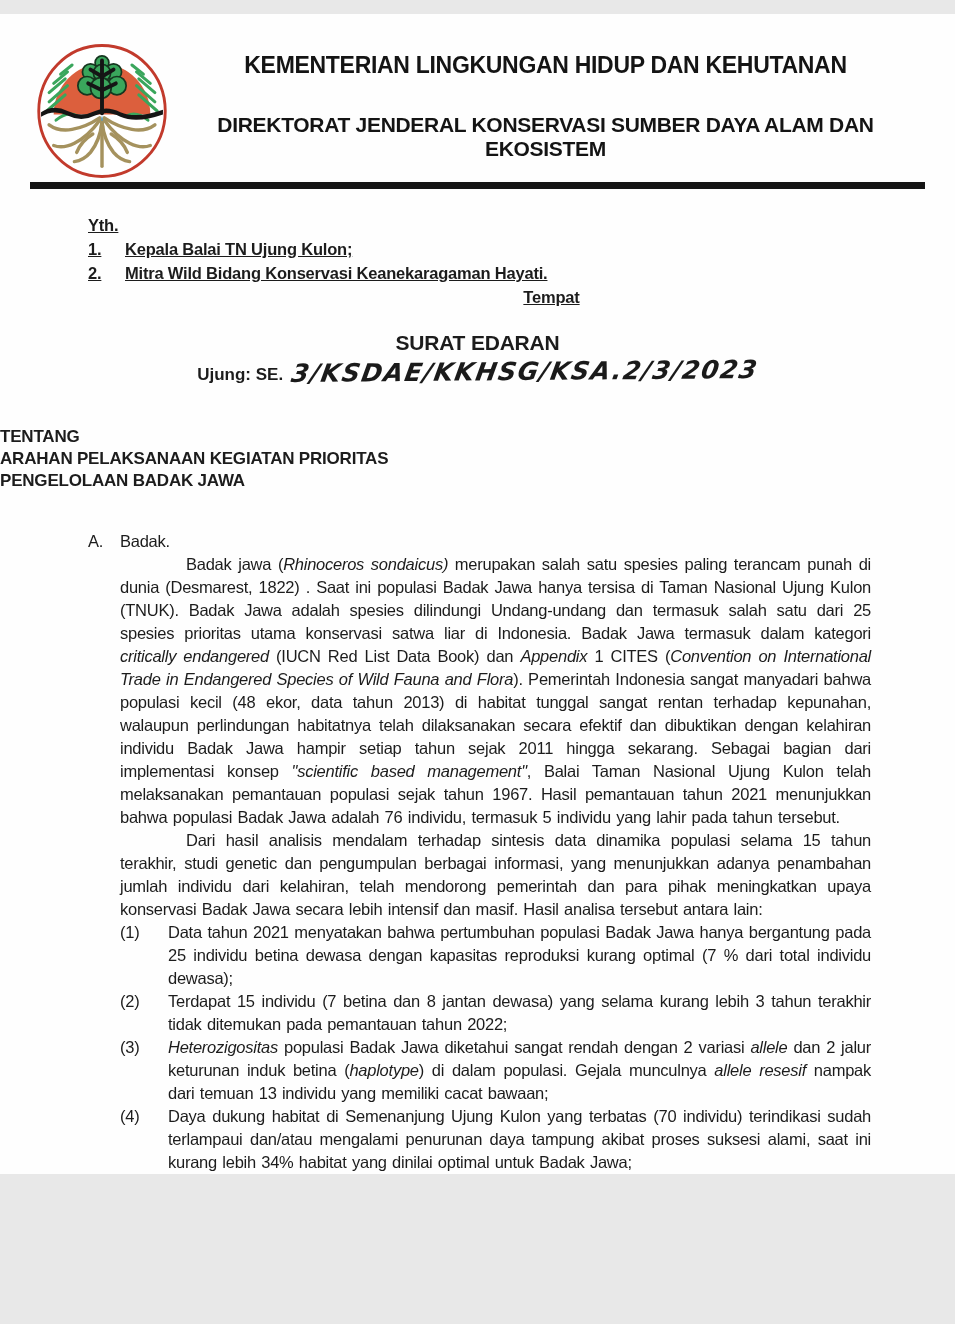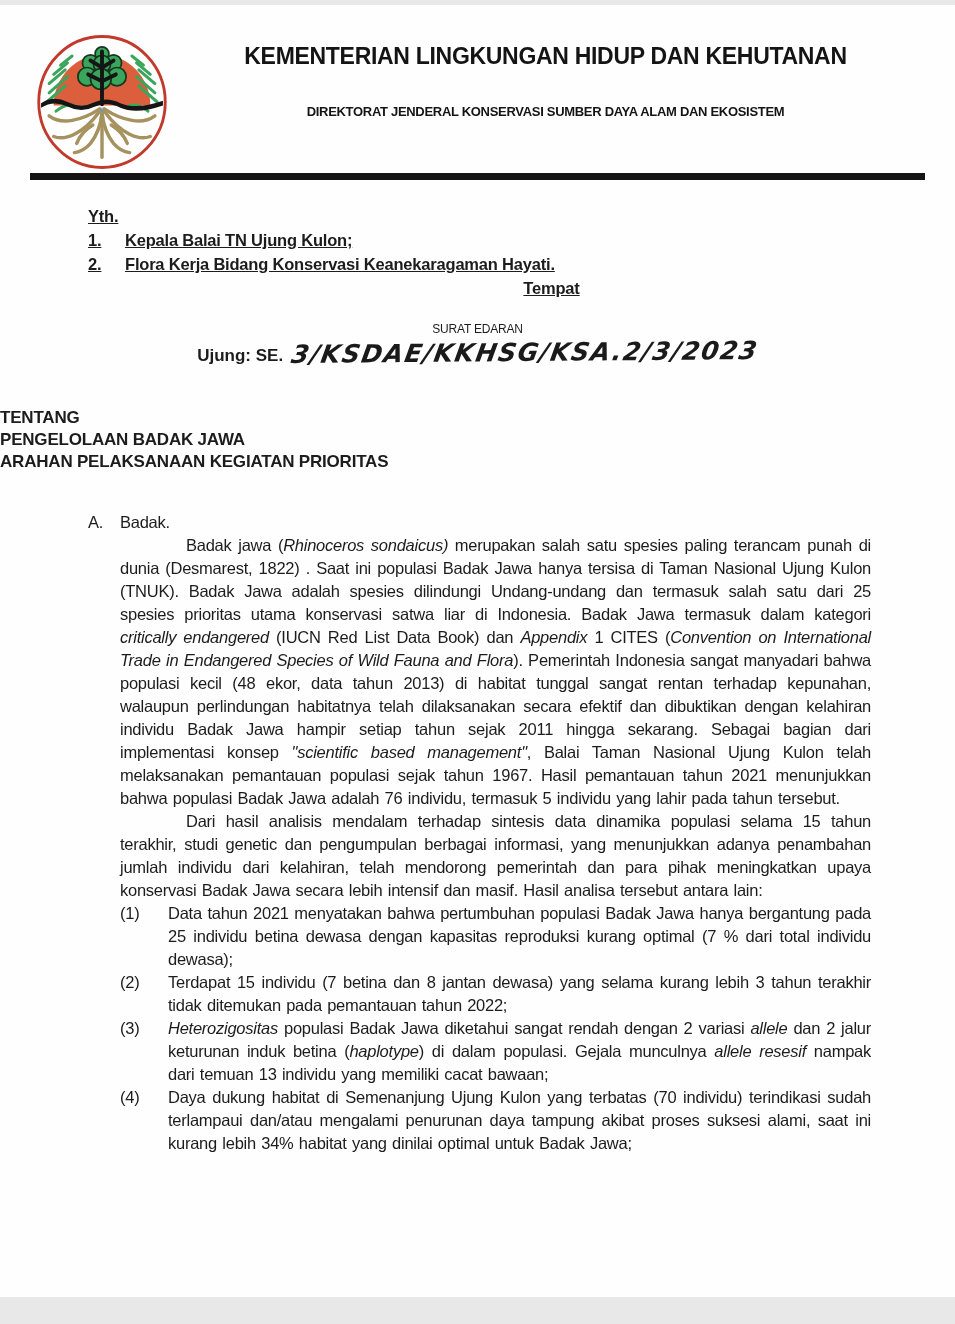--- a/index.html
+++ b/index.html
@@ -1,20 +1,20 @@
 <!DOCTYPE html>
 <html><head>
 <meta charset="utf-8">
 <style>
   html, body { margin: 0; padding: 0; background: #e8e8e8; }
   .page {
     position: relative;
     width: 955px;
-    height: 1292px;
-    margin: 5px auto;
+    height: 1160px;
+    margin: 14px auto;
     background: #fefefe;
     font-family: "Liberation Sans", sans-serif;
     color: #1c1c1c;
     overflow: hidden;
   }
   
   .letterhead {
     display: flex;
     align-items: flex-start;
     padding: 28px 40px 0 22px;
@@ -22,21 +22,21 @@
   .logo-wrap { flex: none; width: 148px; height: 138px; margin-left: 6px; }
   .logo-wrap svg { width: 100%; height: 100%; }
   .head-text { flex: 1; text-align: center; padding-top: 10px; }
   .ministry {
     font-size: 23px;
     font-weight: bold;
     letter-spacing: -0.3px;
     color: #141414;
   }
   .directorate {
-    font-size: 13px;
+    font-size: 21px;
     font-weight: bold;
     letter-spacing: -0.3px;
     margin-top: 34px;
     color: #141414;
   }
   .head-rule {
     height: 7px;
     background: #151515;
     margin: 2px 30px 0 30px;
   }
@@ -48,22 +48,22 @@
     line-height: 24px;
     letter-spacing: -0.2px;
     text-decoration: underline;
   }
   .addr-row { display: flex; }
   .addr-num { flex: none; width: 37px; }
   .tempat { margin-left: 60px; text-align: center; }
   
   .subject { text-align: center; margin-top: 22px; }
   .doc-type {
-    font-size: 12px;
-    font-weight: normal;
+    font-size: 21px;
+    font-weight: bold;
     letter-spacing: -0.2px;
   }
   .nomor-line { margin-top: 2px; font-size: 17px; font-weight: bold; }
   .handwritten {
     display: inline-block;
     font-family: "DejaVu Sans", sans-serif;
     font-style: italic;
     font-weight: bold;
     font-size: 25px;
     letter-spacing: 1.5px;
@@ -172,37 +172,37 @@
   <div class="head-rule"></div>
 
   <div class="address">
     <div>Yth.</div>
     <div class="addr-row">
       <span class="addr-num">1.</span>
       <span>Kepala Balai TN Ujung Kulon;</span>
     </div>
     <div class="addr-row">
       <span class="addr-num">2.</span>
-      <span>Flora Kerja Bidang Konservasi Keanekaragaman Hayati.</span>
+      <span>Mitra Wild Bidang Konservasi Keanekaragaman Hayati.</span>
     </div>
     <div class="tempat">Tempat</div>
   </div>
 
   <div class="subject">
     <div class="doc-type">SURAT EDARAN</div>
     <div class="nomor-line">
       <span>Ujung: SE.</span>
       <span class="handwritten">3/KSDAE/KKHSG/KSA.2/3/2023</span>
     </div>
   </div>
 
   <div class="tentang-block">
     <div>TENTANG</div>
+    <div>ARAHAN PELAKSANAAN KEGIATAN PRIORITAS</div>
     <div>PENGELOLAAN BADAK JAWA</div>
-    <div>ARAHAN PELAKSANAAN KEGIATAN PRIORITAS</div>
   </div>
 
   <div class="body-sec">
     <div class="section-head">
       <span class="sec-label">A.</span>
       <span>Badak.</span>
     </div>
     <p class="para"><span>Badak jawa (</span><span class="it">Rhinoceros sondaicus)</span><span>  merupakan salah satu spesies paling terancam punah di dunia (Desmarest, 1822) . Saat ini populasi Badak Jawa hanya tersisa di Taman Nasional Ujung Kulon (TNUK).  Badak Jawa adalah spesies dilindungi Undang-undang dan termasuk salah satu dari 25 spesies prioritas utama konservasi satwa liar di Indonesia. Badak Jawa termasuk dalam kategori </span><span class="it">critically endangered</span><span> (IUCN Red List Data Book) dan </span><span class="it">Appendix</span><span> 1 CITES (</span><span class="it">Convention on International Trade in Endangered Species of Wild Fauna and Flora</span><span>).  Pemerintah Indonesia sangat manyadari bahwa populasi kecil (48 ekor, data tahun 2013) di habitat tunggal sangat rentan terhadap kepunahan, walaupun perlindungan habitatnya telah dilaksanakan secara efektif dan dibuktikan dengan kelahiran individu Badak Jawa hampir setiap tahun sejak 2011 hingga sekarang. Sebagai bagian dari implementasi konsep </span><span class="it">"scientific based management"</span><span>,  Balai Taman Nasional Ujung Kulon telah melaksanakan pemantauan populasi sejak tahun 1967. Hasil pemantauan tahun 2021 menunjukkan bahwa populasi Badak Jawa adalah 76 individu, termasuk 5 individu yang lahir pada tahun tersebut.</span></p>
     <p class="para"><span>Dari hasil analisis mendalam terhadap sintesis data dinamika populasi selama 15 tahun terakhir, studi genetic dan pengumpulan berbagai informasi, yang menunjukkan adanya  penambahan jumlah individu dari kelahiran, telah mendorong pemerintah dan para pihak  meningkatkan upaya konservasi Badak Jawa secara lebih intensif dan masif.  Hasil analisa tersebut antara lain:</span></p>
     <div class="list">

